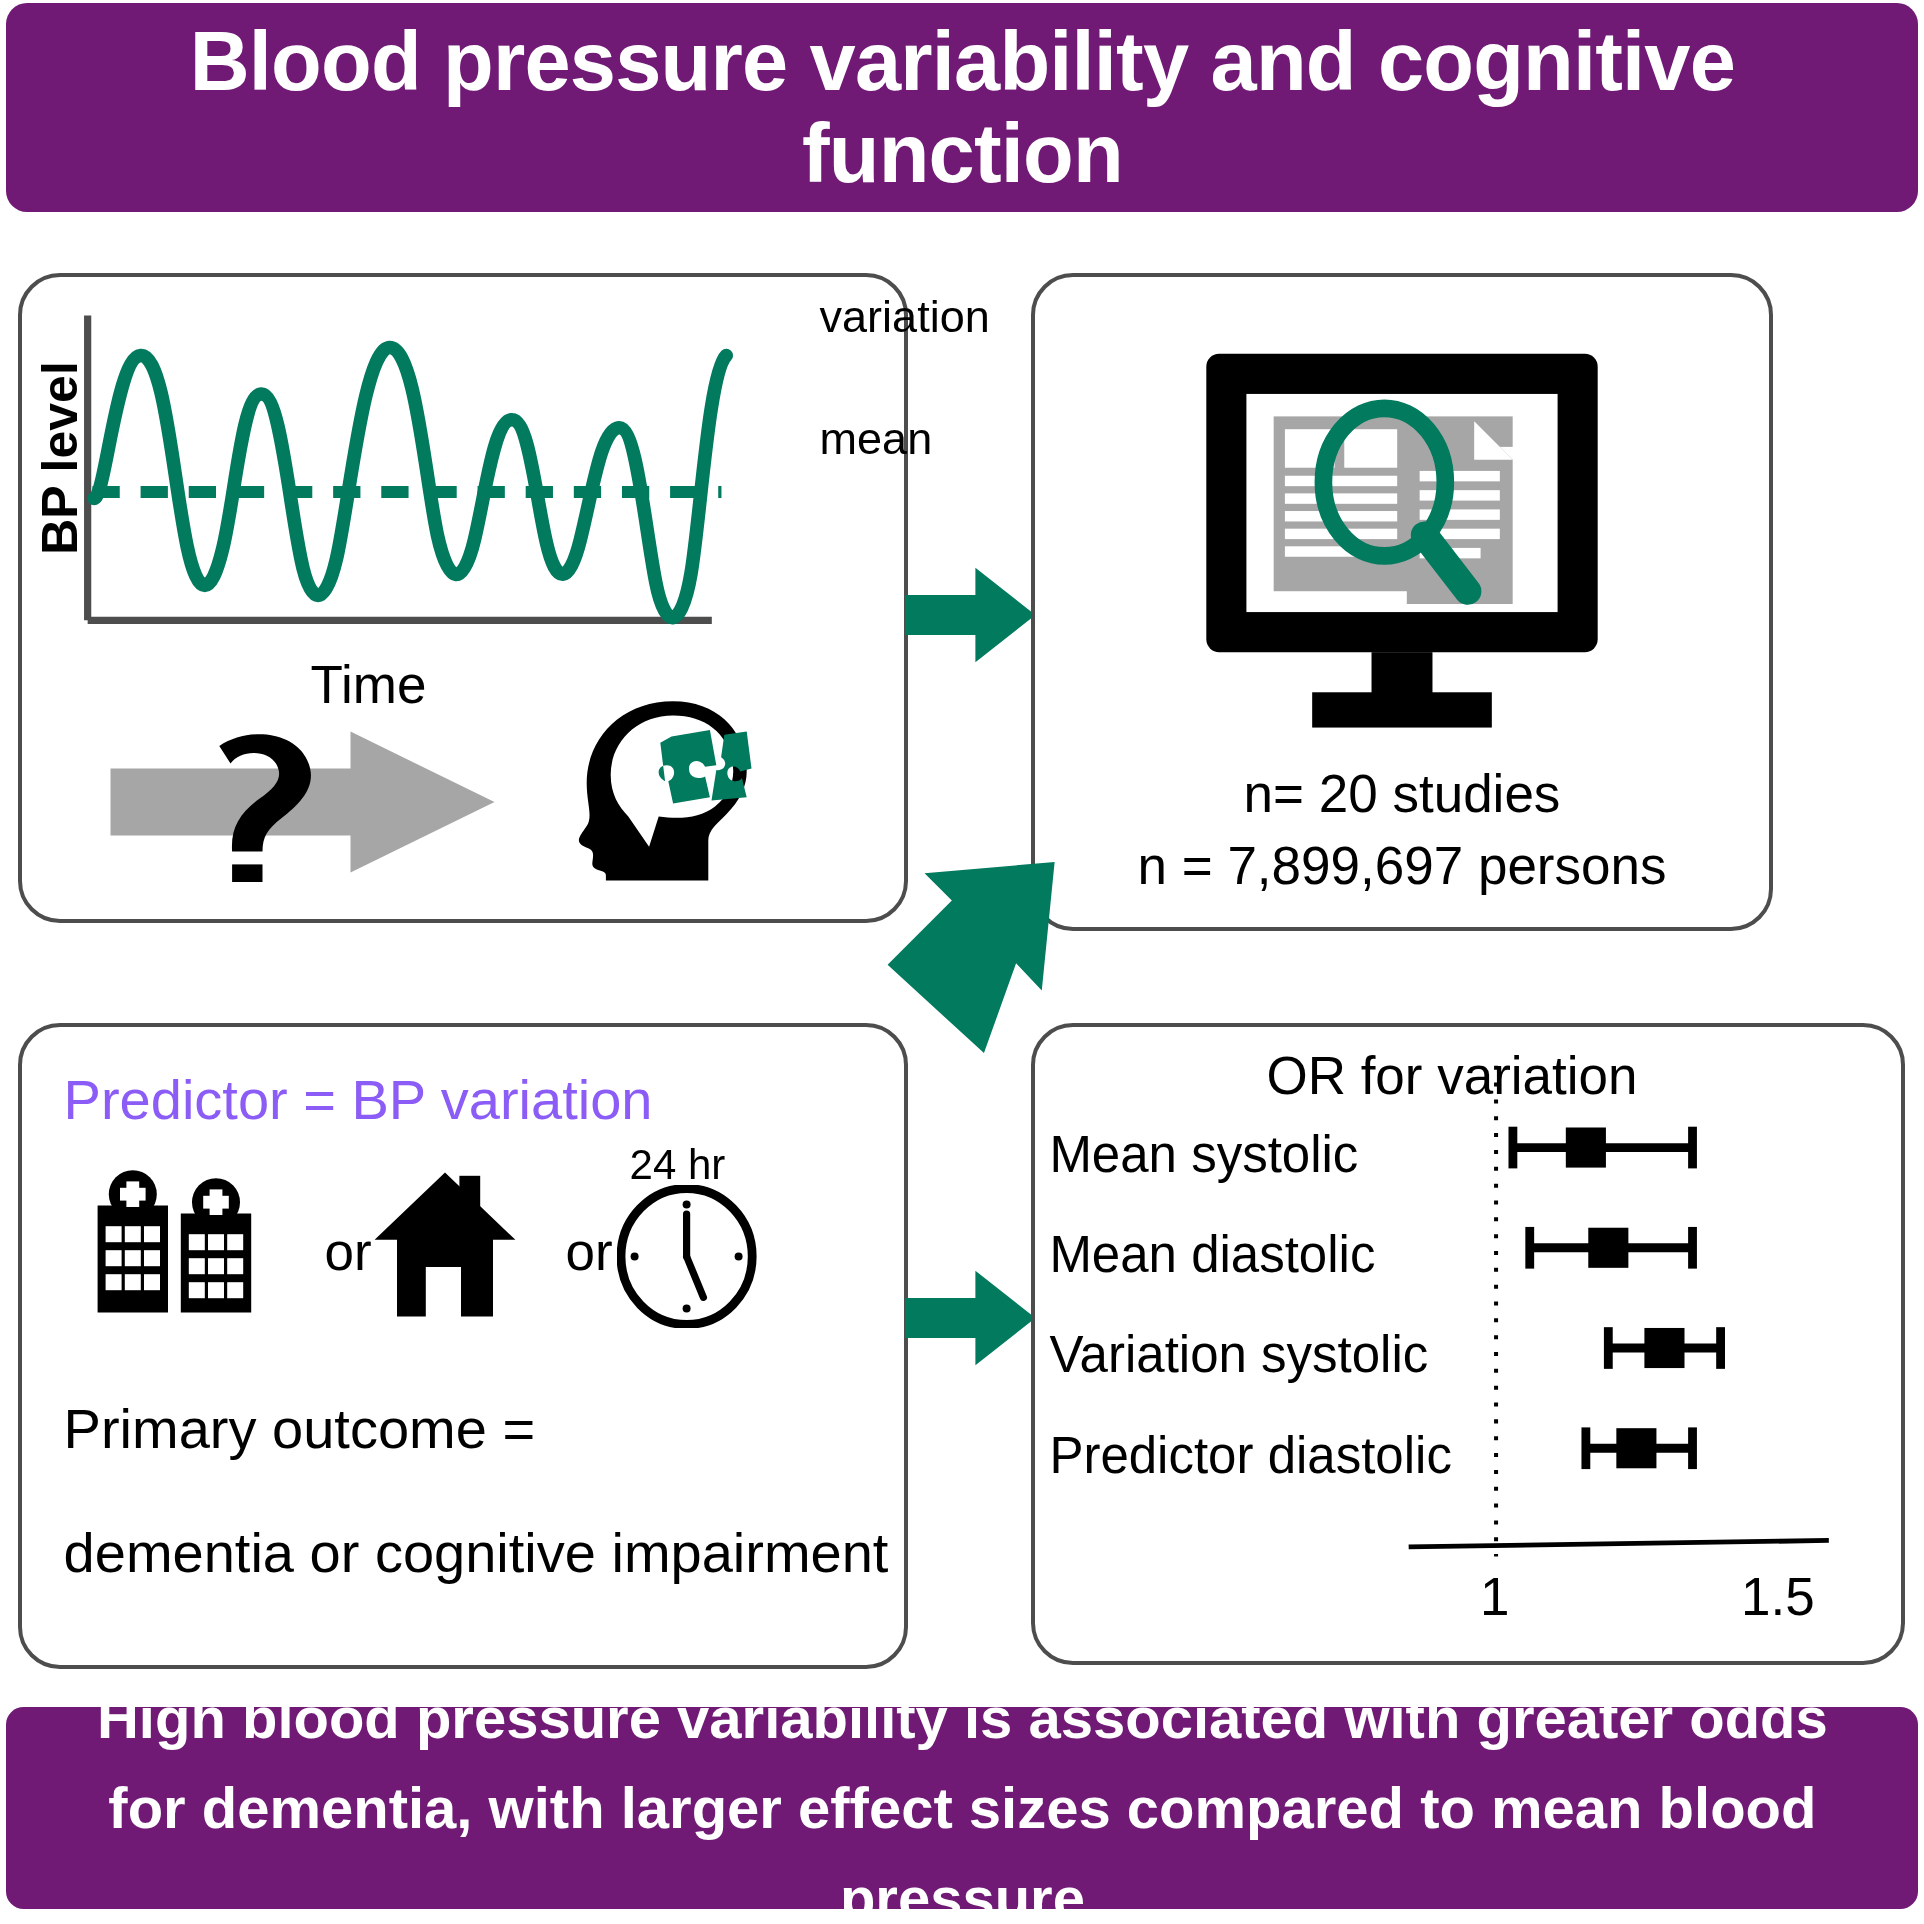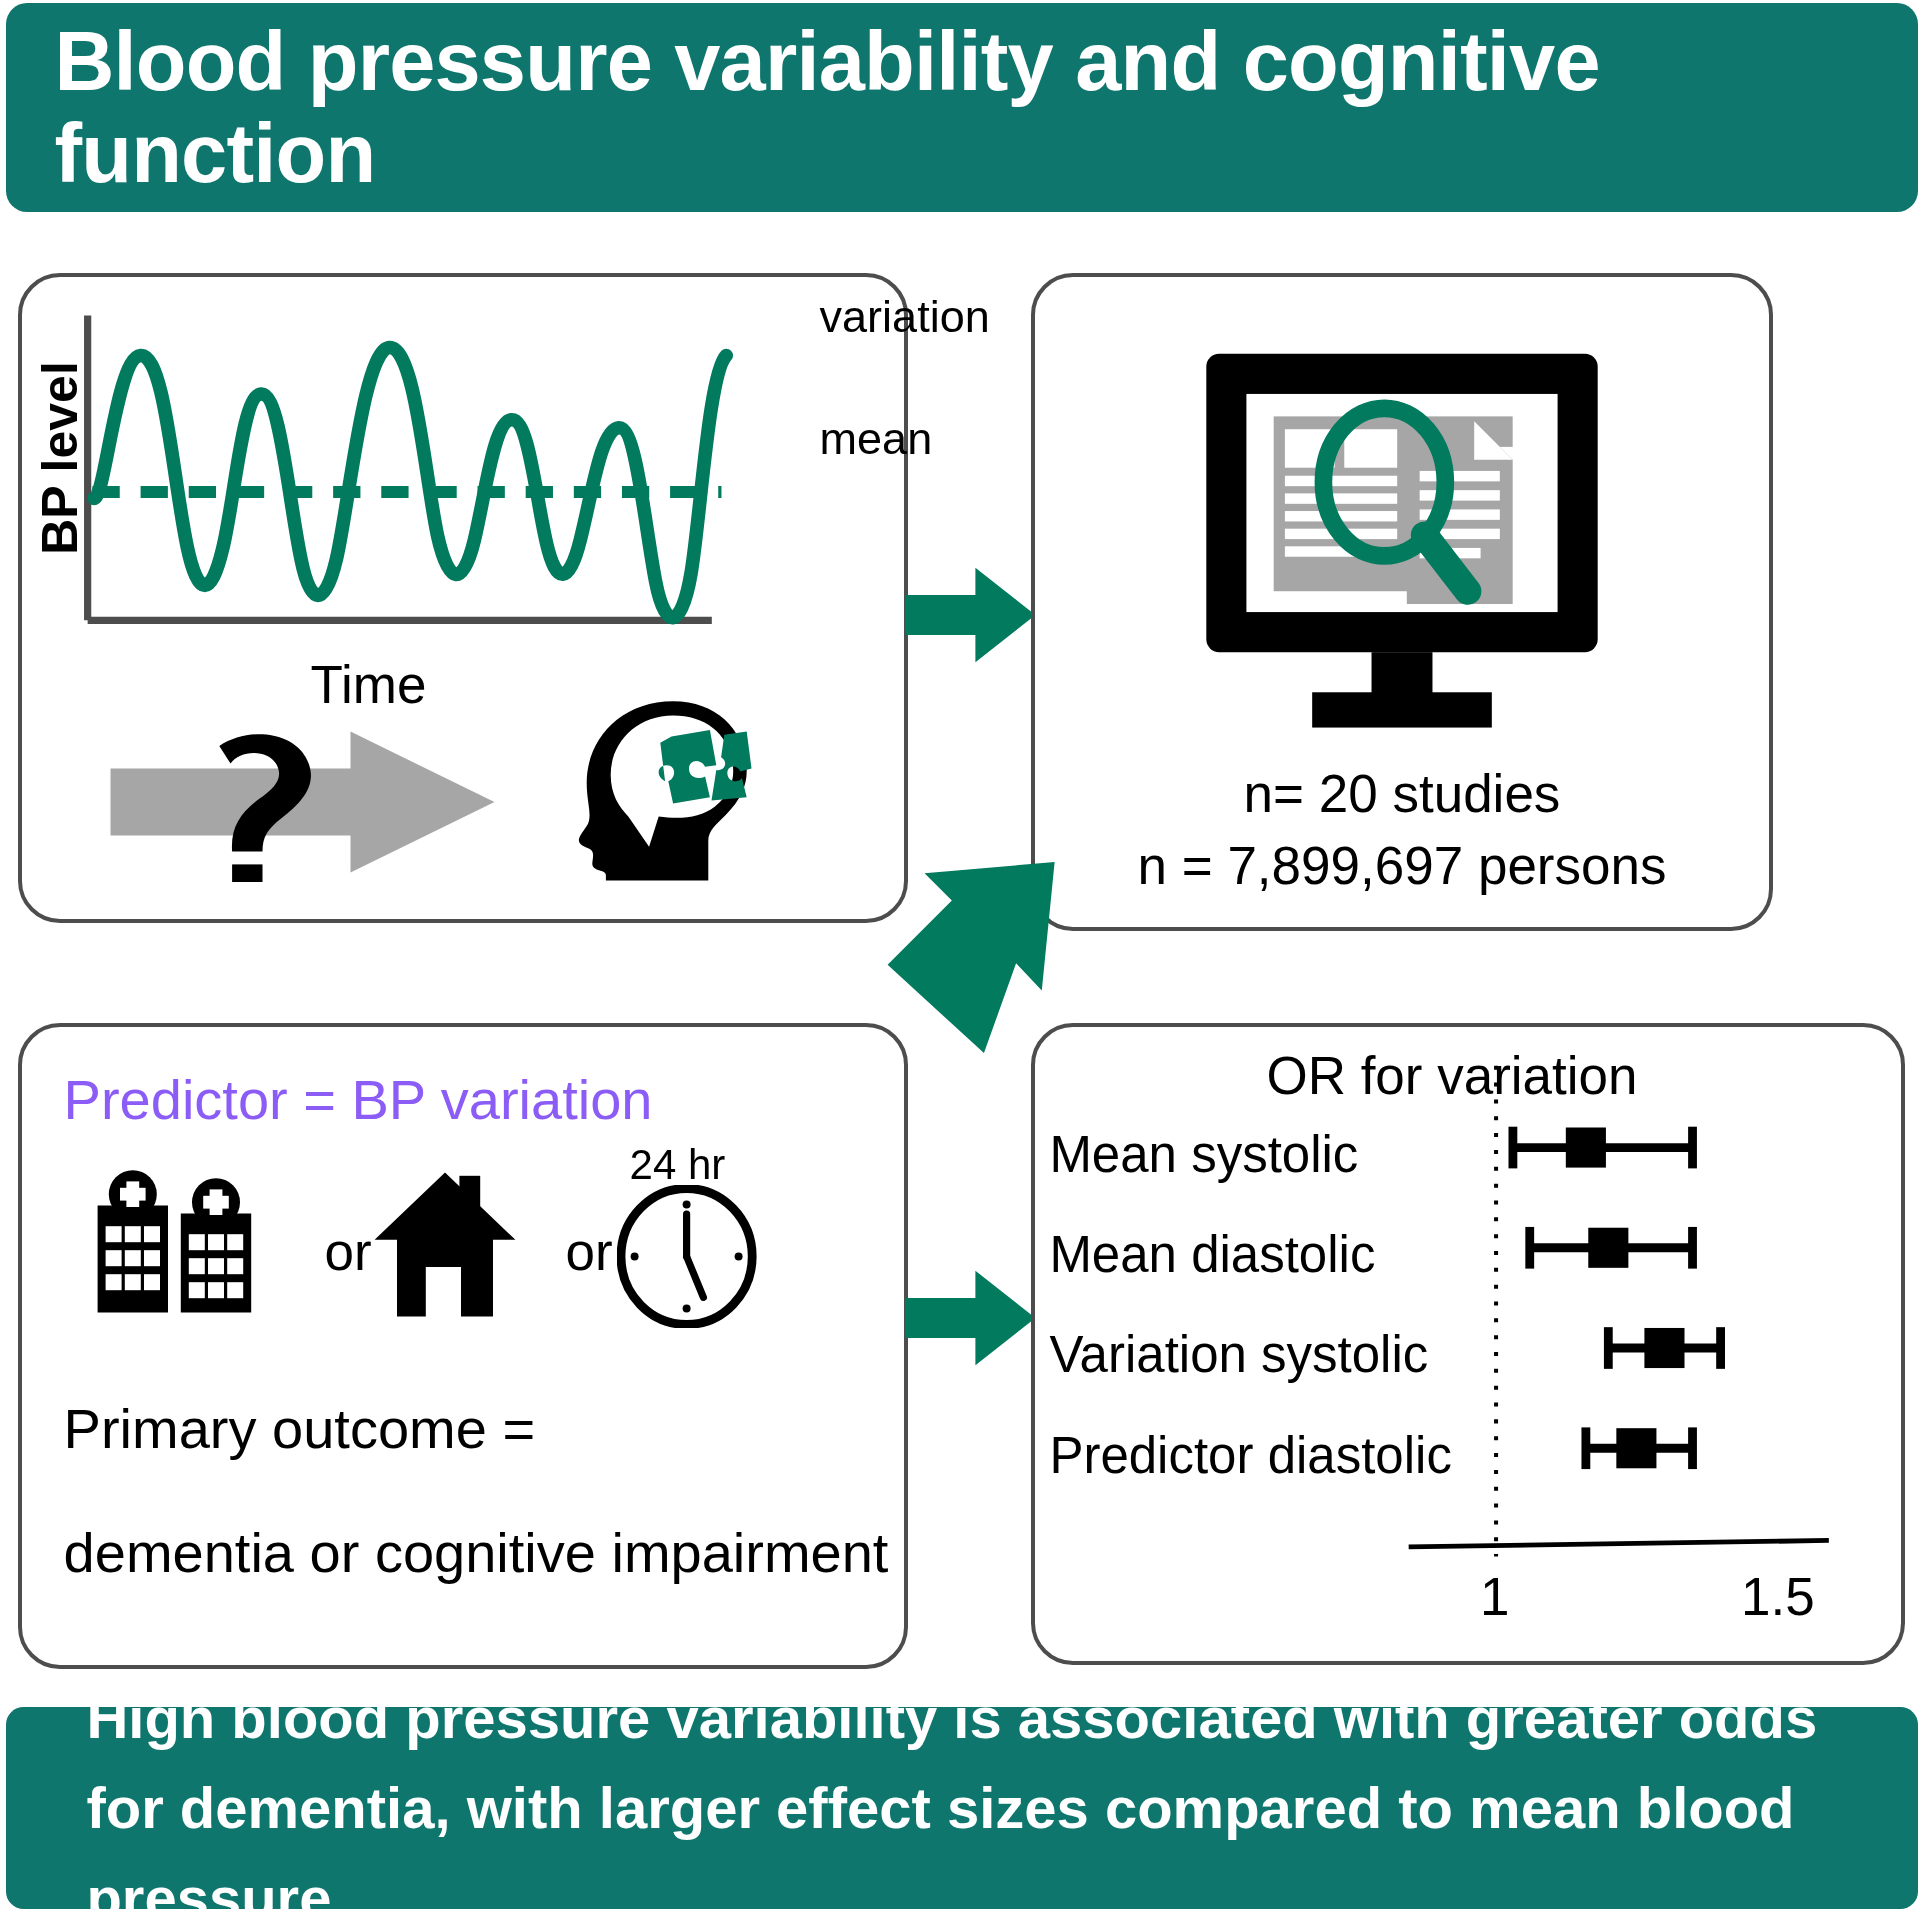--- a/index.html
+++ b/index.html
@@ -8,23 +8,23 @@
     background:#ffffff;
     font-family:"Liberation Sans", sans-serif;
     overflow:hidden;
     position:relative;
   }
   .root{position:absolute;inset:0;}
 
   
   .banner{
     position:absolute;left:6.4px;width:1912px;
-    background:#0f766e;
+    background:#701a75;
     display:flex;align-items:center;justify-content:center;
-    color:#ffffff;
+    color:#ffffff;text-align:center;
     font-weight:bold;
     border-radius:21px;
     box-sizing:border-box;
   }
   #banner-top{top:3.2px;height:209px;}
   #banner-top .banner-text{font-size:83px;letter-spacing:-0.8px;line-height:1.1;padding:0 48px;}
   #banner-bottom{top:1707px;height:202px;border-radius:17.6px;}
   #banner-bottom .banner-text{font-size:58px;line-height:1.55;padding:0 80px;}
 
   

